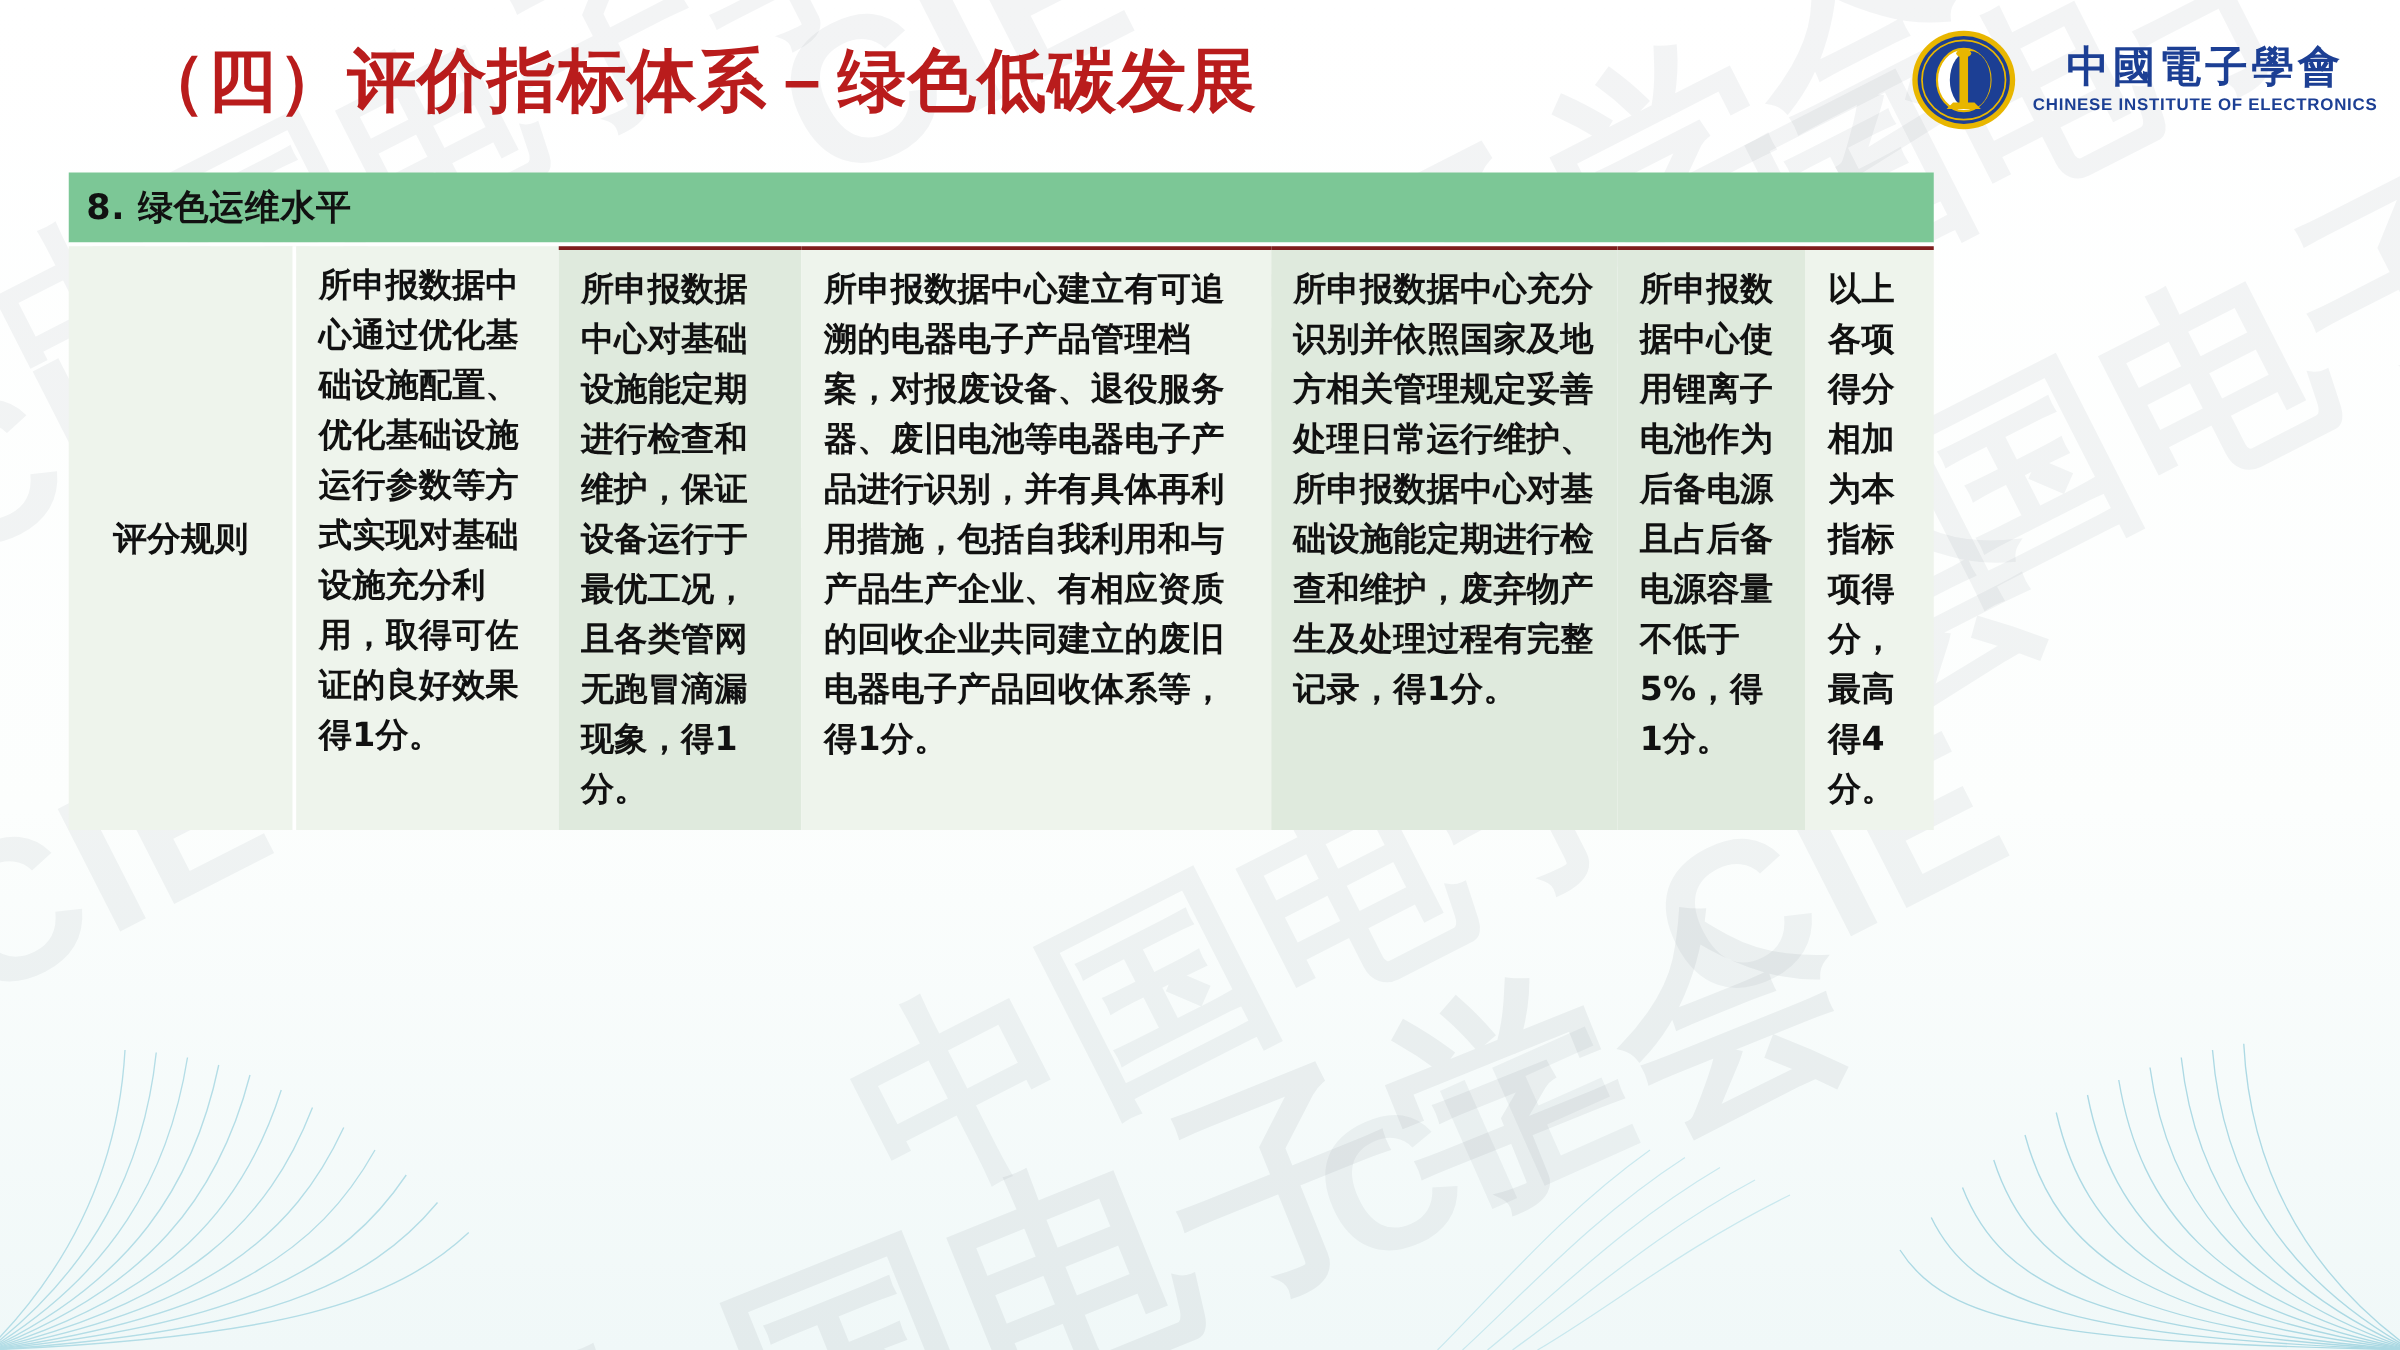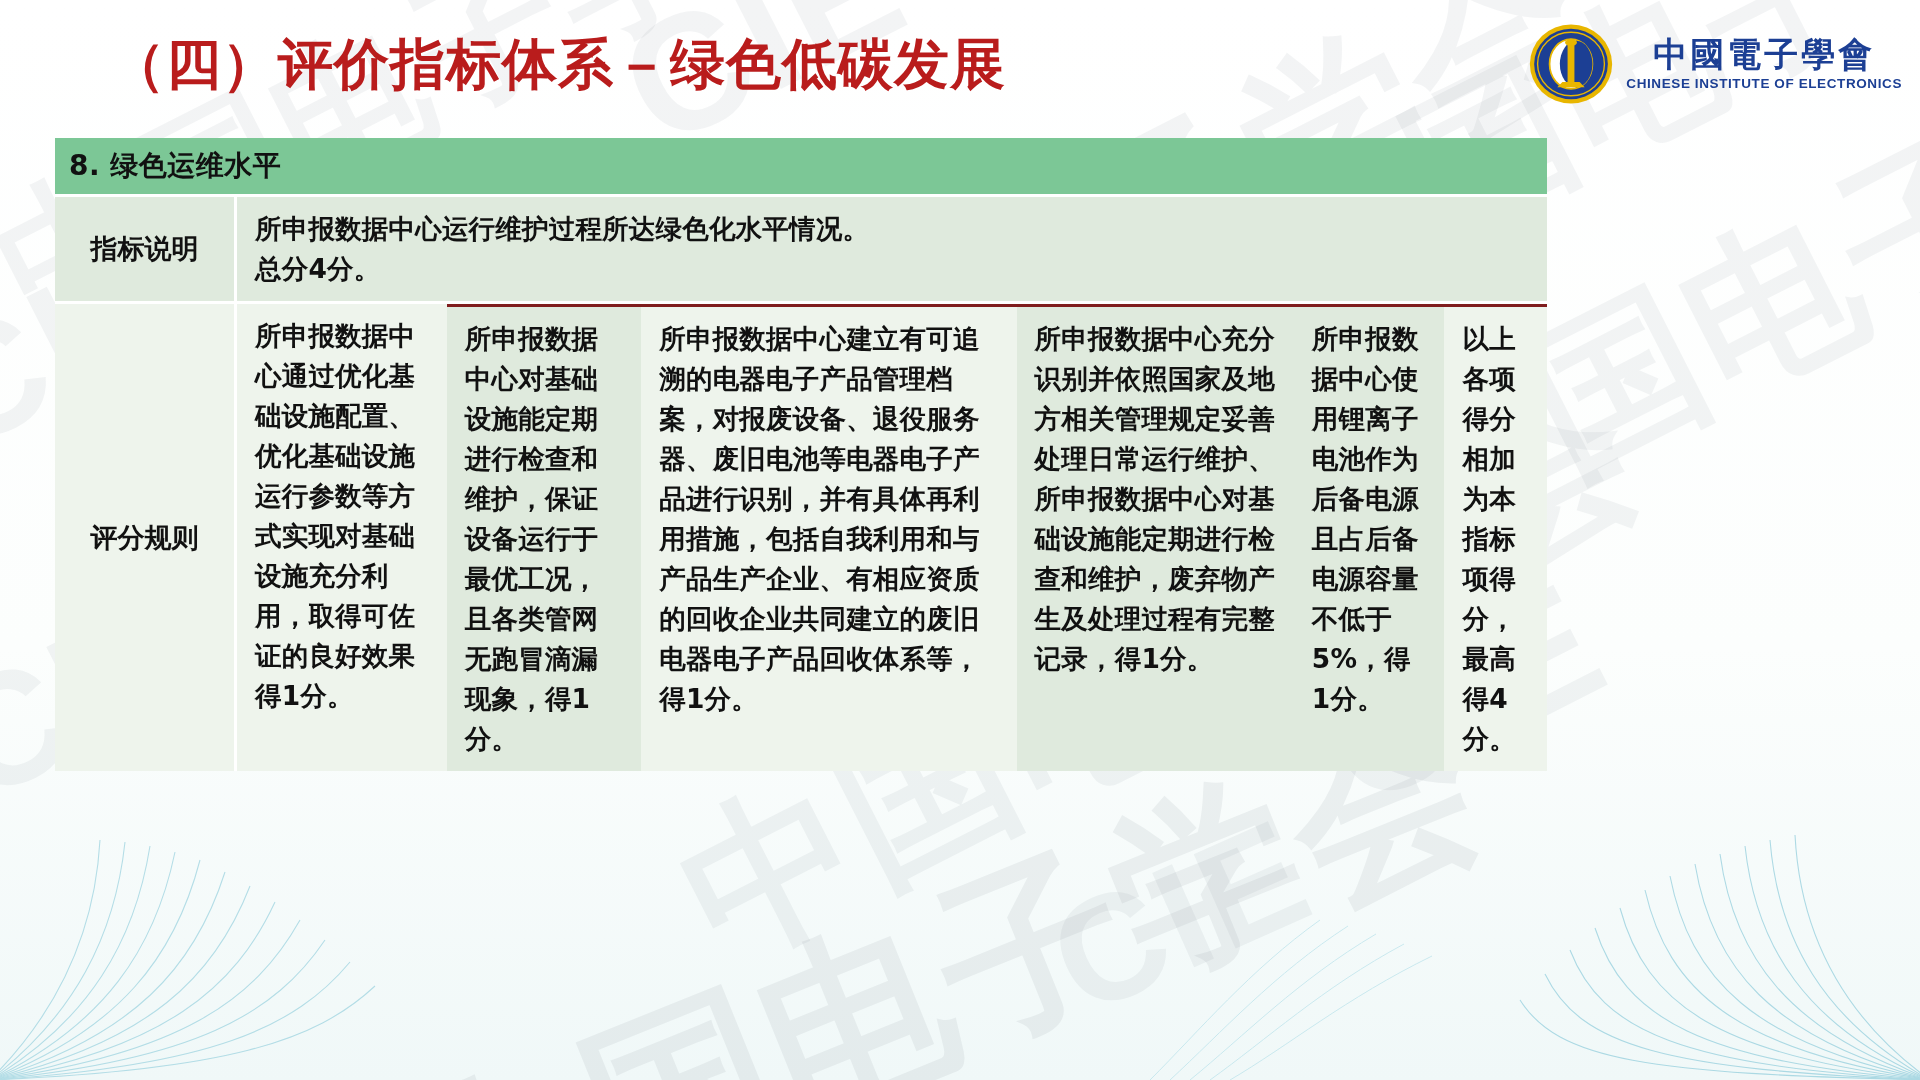--- a/index.html
+++ b/index.html
@@ -248,27 +248,20 @@
       <div class="logo-en">CHINESE INSTITUTE OF ELECTRONICS</div>
     </div>
   </div>
 
   <div class="table-wrap">
 
     <div class="tbl-header">8. 绿色运维水平</div>
 
     <div class="tbl-body">
 
-      <div class="row">
-        <div class="cell-label bg-tint">指标说明</div>
-        <div class="cell-body bg-tint">
-          <div>所申报数据中心运行维护过程所达绿色化水平情况。</div>
-          <div>总分4分。</div>
-        </div>
-      </div>
 
       <div class="row">
         <div class="cell-label tall bg-pale">评分规则</div>
         <div class="rules-col">
           <div class="rule-item cell-body bg-pale">所申报数据中心通过优化基础设施配置、优化基础设施运行参数等方式实现对基础设施充分利用，取得可佐证的良好效果得1分。</div>
           <div class="rule-item cell-body bg-tint">所申报数据中心对基础设施能定期进行检查和维护，保证设备运行于最优工况，且各类管网无跑冒滴漏现象，得1分。</div>
           <div class="rule-item cell-body bg-pale">所申报数据中心建立有可追溯的电器电子产品管理档案，对报废设备、退役服务器、废旧电池等电器电子产品进行识别，并有具体再利用措施，包括自我利用和与产品生产企业、有相应资质的回收企业共同建立的废旧电器电子产品回收体系等，得1分。</div>
           <div class="rule-item cell-body bg-tint">所申报数据中心充分识别并依照国家及地方相关管理规定妥善处理日常运行维护、所申报数据中心对基础设施能定期进行检查和维护，废弃物产生及处理过程有完整记录，得1分。</div>
           <div class="rule-item cell-body bg-tint">所申报数据中心使用锂离子电池作为后备电源且占后备电源容量不低于5%，得1分。</div>
           <div class="rule-item cell-body bg-pale">以上各项得分相加为本指标项得分，最高得4分。</div>

